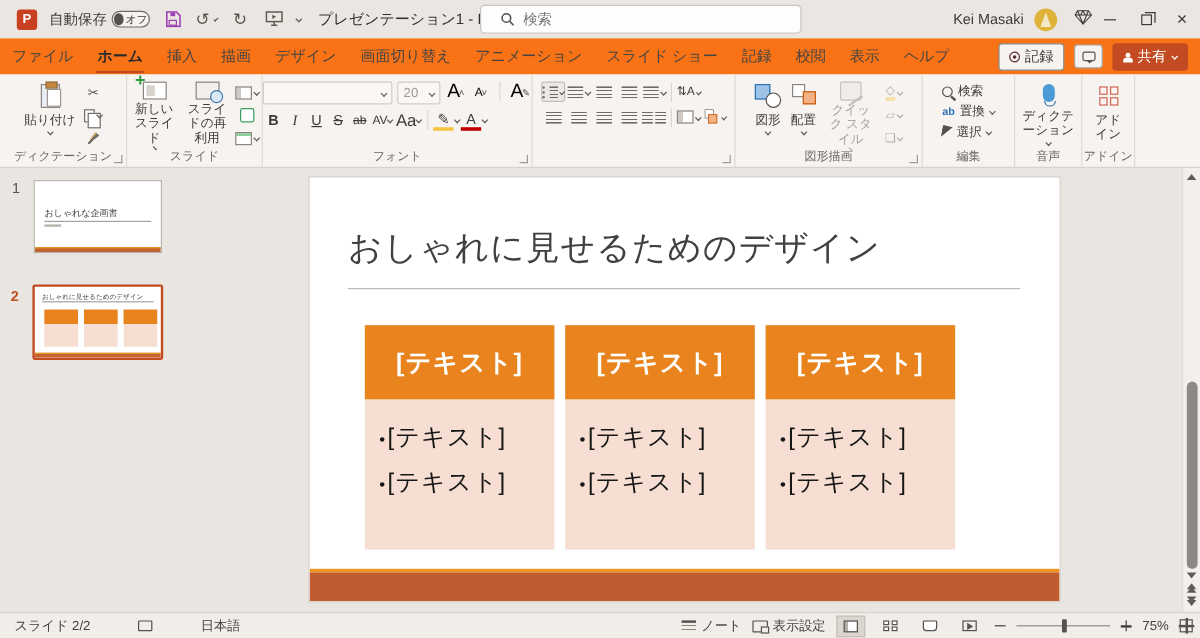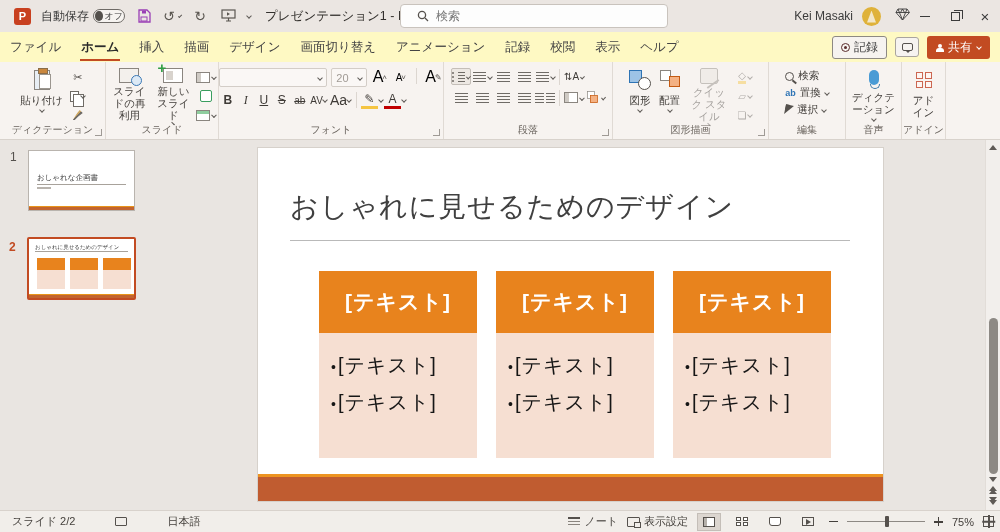--- a/index.html
+++ b/index.html
@@ -31,21 +31,21 @@
                    background:#f3e7c8; clip-path:polygon(50% 0,100% 100%,0 100%); }
   .gem { margin-left:14px; }
   .winbtn { width:30px; height:32px; display:flex; align-items:center; justify-content:center; color:#3b3b3b; }
   .min-bar { width:10px; height:1px; background:#3b3b3b; }
   .restore { position:relative; width:9px; height:9px; border:1px solid #3b3b3b; background:#ebe6e2; }
   .restore::before { content:""; position:absolute; left:2px; top:-3px; width:8px; height:8px; border:1px solid #3b3b3b;
                      border-left:none; border-bottom:none; }
   .close-x { font-size:15px; line-height:1; }
 
   
-  .tabrow { position:absolute; top:32px; left:0; right:0; height:30px; background:#fef9c3;
+  .tabrow { position:absolute; top:32px; left:0; right:0; height:30px; background:#f97316;
             display:flex; align-items:center; font-size:12.5px; color:#444; }
   .tab { padding:0 10px; height:100%; display:flex; align-items:center; position:relative; white-space:nowrap; }
   .tab.active { color:#2b2b2b; font-weight:bold; }
   .tab.active::after { content:""; position:absolute; left:9px; right:9px; bottom:1px; height:2.5px; background:#c24b22; }
   .tabrow-right { margin-left:auto; display:flex; align-items:center; gap:8px; padding-right:10px; }
   .rec-btn { border:1px solid #8d8983; border-radius:3px; padding:2px 8px; display:flex; align-items:center; gap:4px;
              background:#f6f3f0; font-size:12px; }
   .rec-dot { width:9px; height:9px; border:1.5px solid #5a2d2d; border-radius:50%; display:flex; align-items:center; justify-content:center; }
   .rec-dot::after { content:""; width:3px; height:3px; border-radius:50%; background:#5a2d2d; }
   .cmt-btn { width:24px; height:20px; border:1px solid #a9a49e; border-radius:3px; background:#f6f3f0;
@@ -159,21 +159,21 @@
   .thumb2 .t { margin:5px 6px 0 6px; font-size:5.5px; color:#3b3b3b; border-bottom:.5px solid #a8a29b; white-space:nowrap; overflow:hidden; }
   .minirow { position:absolute; left:8px; top:19px; display:flex; gap:5px; }
   .minibox { width:28px; height:31px; background:#f6dfd2; }
   .minibox::before { content:""; display:block; height:12px; background:#e8831d; }
 
   
   .slide { position:absolute; left:258px; top:8px; width:625px; height:353px; background:#fff;
            box-shadow:0 0 0 1px #d6d1cb; overflow:hidden; }
   .slide-title { position:absolute; left:32px; top:40px; font-size:28px; color:#404040; letter-spacing:1px; white-space:nowrap; }
   .title-rule { position:absolute; left:32px; top:92px; width:560px; height:1px; background:#b9b9b9; }
-  .boxes { position:absolute; left:61px; top:123px; display:flex; gap:19px; }
+  .boxes { position:absolute; left:46px; top:123px; display:flex; gap:9px; }
   .tbox { width:158px; }
   .tbox-h { height:62px; background:#e8831d; color:#fff; font-size:21px; font-weight:600;
             display:flex; align-items:center; justify-content:center; letter-spacing:1px; }
   .tbox-b { height:125px; background:#f6dfd2; padding:14px 6px 0 12px; }
   .blt { font-size:20px; color:#161616; line-height:1.85; letter-spacing:1px; white-space:nowrap; }
   .blt .bc { font-size:14px; margin-right:1px; }
   .stripe { position:absolute; left:0; right:0; top:326px; height:3px; background:#ed9421; }
   .rustbar { position:absolute; left:0; right:0; top:329px; bottom:0; background:#c05c30; }
 
   
@@ -283,20 +283,21 @@
   </div>
 
   <div class="tabrow">
     <div class="tab">ファイル</div>
     <div class="tab active">ホーム</div>
     <div class="tab">挿入</div>
     <div class="tab">描画</div>
     <div class="tab">デザイン</div>
     <div class="tab">画面切り替え</div>
     <div class="tab">アニメーション</div>
+    <div class="tab">スライド ショー</div>
     <div class="tab">記録</div>
     <div class="tab">校閲</div>
     <div class="tab">表示</div>
     <div class="tab">ヘルプ</div>
     <div class="tabrow-right">
       <span class="rec-btn">
         <span class="rec-dot"></span>
         <span>記録</span>
       </span>
       <span class="cmt-btn">
@@ -328,32 +329,32 @@
           </span>
         <span class="sbtn">
             <span class="brush-ic"></span>
           </span>
       </div>
       <div class="glabel">ディクテーション</div>
       <div class="launcher"></div>
     </div>
 
     <div class="rgroup" style="width:113px">
+      <div class="bigbtn" style="width:44px">
+        <span class="ic">
+            <span class="newslide-ic"></span>
+          </span>
+        <span>新しいスライド</span>
+        <span class="chv"></span>
+      </div>
       <div class="bigbtn" style="width:46px">
         <span class="ic">
             <span class="reuse-ic"></span>
           </span>
         <span>スライドの再利用</span>
-      </div>
-      <div class="bigbtn" style="width:44px">
-        <span class="ic">
-            <span class="newslide-ic"></span>
-          </span>
-        <span>新しいスライド</span>
-        <span class="chv"></span>
       </div>
       <div class="smallcol">
         <span class="sbtn">
             <span class="layout-ic"></span>
             <span class="chv"></span>
           </span>
         <span class="sbtn">
             <span class="reset-ic"></span>
           </span>
         <span class="sbtn">
@@ -469,21 +470,20 @@
             </span>
           <span class="pbtn">
               <span class="arrange-ic" style="transform:scale(.7)">
                 <span class="b1"></span>
                 <span class="b2"></span>
               </span>
               <span class="chv"></span>
             </span>
         </div>
       </div>
-      <div class="glabel">段落</div>
       <div class="launcher"></div>
     </div>
 
     <div class="rgroup" style="width:156px">
       <div class="bigbtn">
         <span class="ic">
             <span class="shapes-ic">
               <span class="sq"></span>
               <span class="ci"></span>
             </span>

